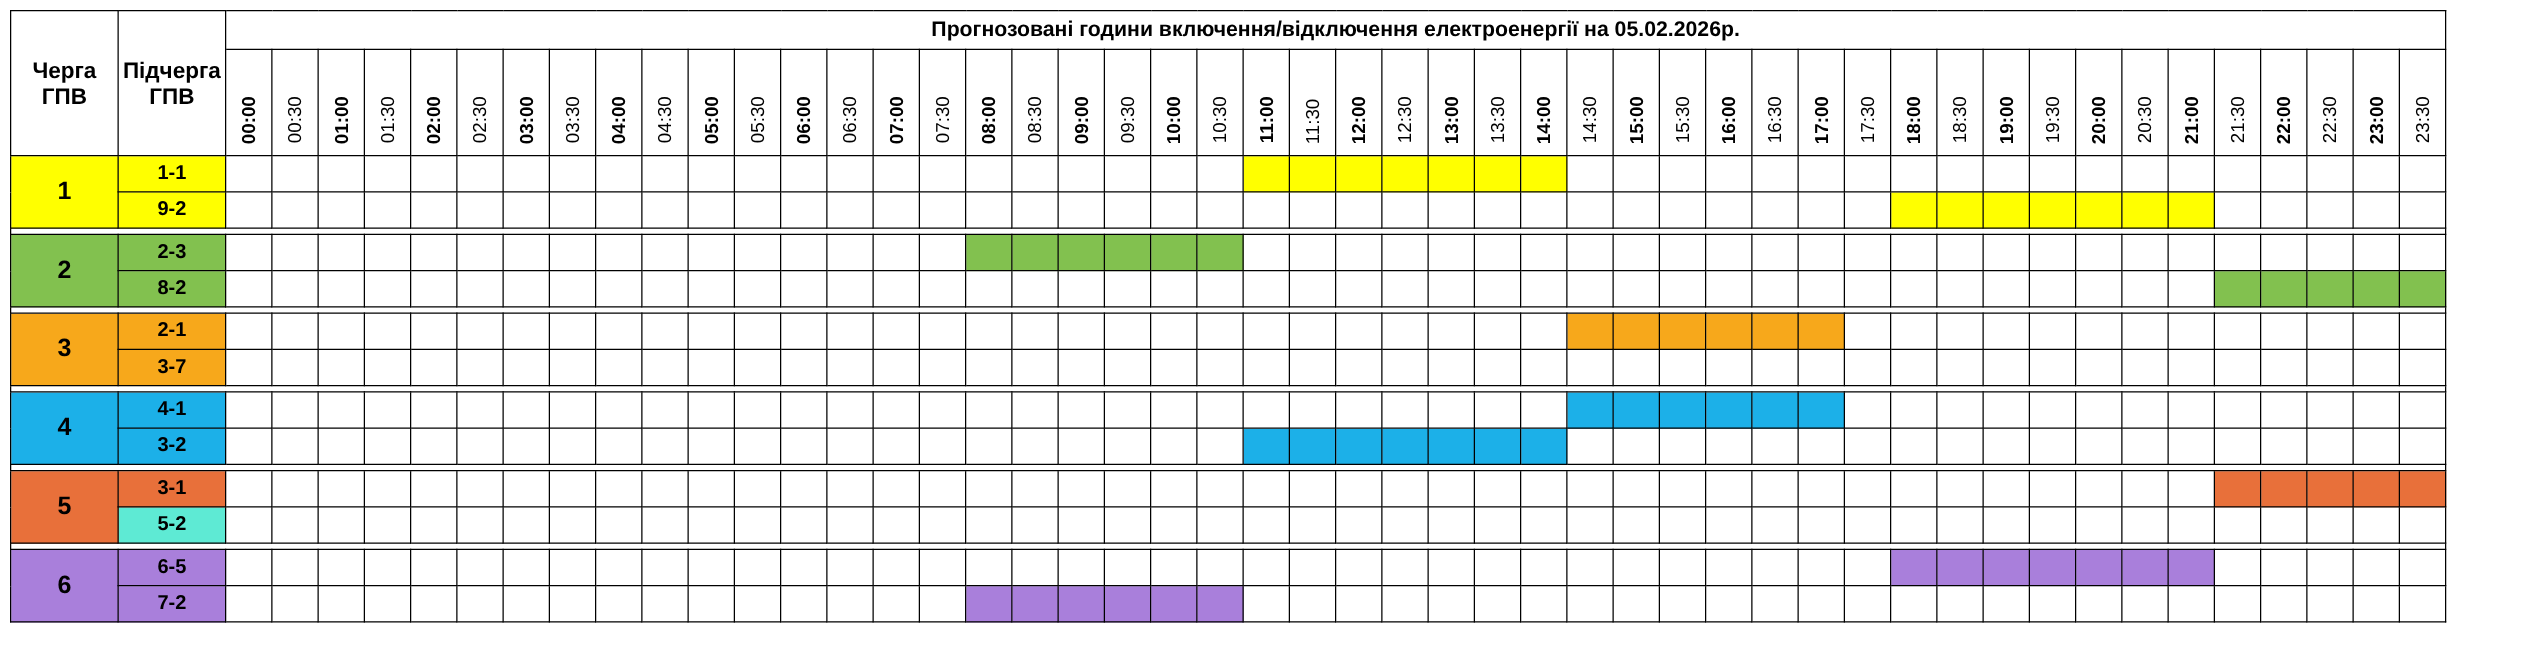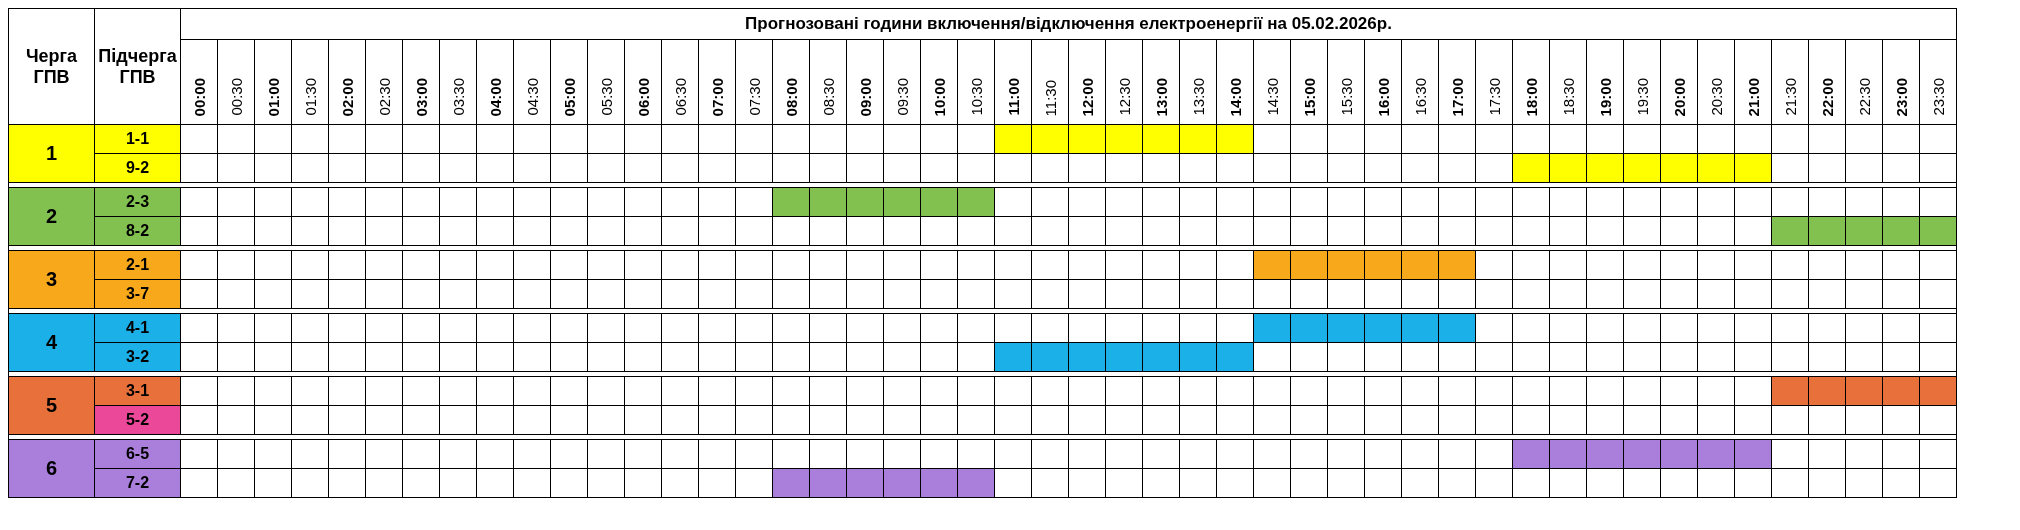--- a/index.html
+++ b/index.html
@@ -693,21 +693,21 @@
           <td class="slot" style="background: rgb(255, 255, 255);"></td>
           <td class="slot" style="background: rgb(255, 255, 255);"></td>
           <td class="slot" style="background: rgb(255, 255, 255);"></td>
           <td class="slot on" style="background: rgb(232, 112, 58);"></td>
           <td class="slot on" style="background: rgb(232, 112, 58);"></td>
           <td class="slot on" style="background: rgb(232, 112, 58);"></td>
           <td class="slot on" style="background: rgb(232, 112, 58);"></td>
           <td class="slot on" style="background: rgb(232, 112, 58);"></td>
         </tr>
         <tr class="row">
-          <td class="subqueue-cell" style="background: #ec4899;">5-2</td>
+          <td class="subqueue-cell" style="background: #5eead4;">5-2</td>
           <td class="slot" style="background: rgb(255, 255, 255);"></td>
           <td class="slot" style="background: rgb(255, 255, 255);"></td>
           <td class="slot" style="background: rgb(255, 255, 255);"></td>
           <td class="slot" style="background: rgb(255, 255, 255);"></td>
           <td class="slot" style="background: rgb(255, 255, 255);"></td>
           <td class="slot" style="background: rgb(255, 255, 255);"></td>
           <td class="slot" style="background: rgb(255, 255, 255);"></td>
           <td class="slot" style="background: rgb(255, 255, 255);"></td>
           <td class="slot" style="background: rgb(255, 255, 255);"></td>
           <td class="slot" style="background: rgb(255, 255, 255);"></td>

